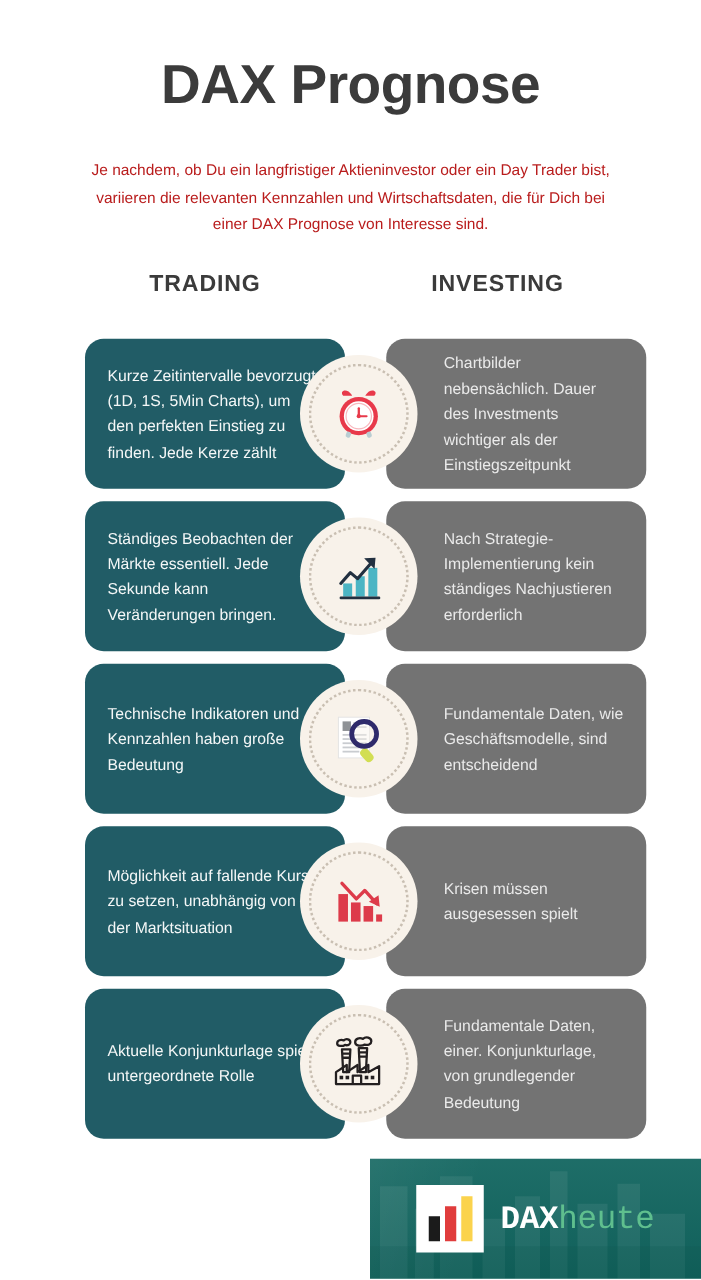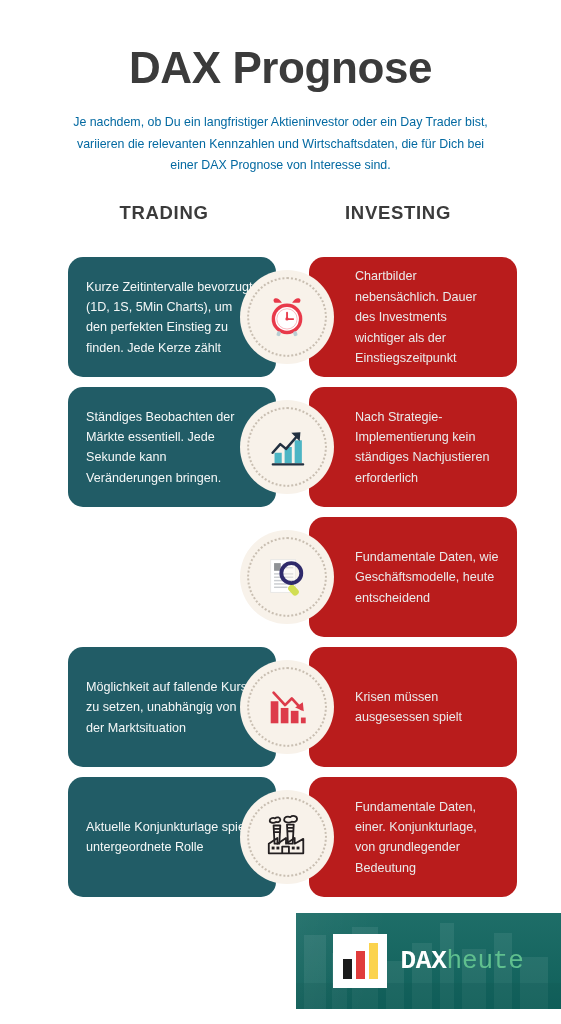--- a/index.html
+++ b/index.html
@@ -22,23 +22,23 @@
     font-size: 44px;
     font-weight: bold;
     color: #3b3b3b;
     letter-spacing: -0.4px;
     margin: 44px 0 0 0;
     line-height: 1.1;
   }
   .page-subtitle {
     text-align: center;
     font-size: 12.4px;
-    color: #0369a1;
+    color: #b91c1c;
     line-height: 1.72;
-    margin: 20px auto 0 auto;
+    margin: 34px auto 0 auto;
     width: 430px;
   }
 
   
   .col-heads {
     position: relative;
     height: 34px;
     margin-top: 26px;
   }
   .col-head {
@@ -74,21 +74,21 @@
   }
   .card.left {
     left: 56px;
     width: 208px;
     background: #215c66;
     padding: 0 22px 0 18px;
   }
   .card.right {
     left: 297px;
     width: 208px;
-    background: #b91c1c;
+    background: #737373;
     padding: 0 18px 0 46px;
   }
   .card-text {
     font-size: 12.6px;
     line-height: 1.62;
   }
   .card.left .card-text  { color: #f4f7f7; }
   .card.right .card-text { color: #eaeaea; }
 
   
@@ -227,22 +227,25 @@
           <rect x="32" y="17" width="7.5" height="24" fill="#4cb5c4"></rect>
           <rect x="8" y="41" width="34" height="2.3" rx="1.1" fill="#223040"></rect>
           <path d="M9 30 L17 21 L23 26 L36 11" fill="none" stroke="#223040" stroke-width="2.6" stroke-linejoin="round" stroke-linecap="round"></path>
           <path d="M28.5 9 L38 8.5 L37.2 18 Z" fill="#223040"></path>
         </svg>
       </span>
     </div>
   </div>
 
   <div class="row">
-    <div class="card right">
-      <div class="card-text">Fundamentale Daten, wie Geschäftsmodelle, heute entscheidend</div>
+    <div class="card left">
+      <div class="card-text">Technische Indikatoren und Kennzahlen haben große Bedeutung</div>
+    </div>
+    <div class="card right">
+      <div class="card-text">Fundamentale Daten, wie Geschäftsmodelle, sind entscheidend</div>
     </div>
     <div class="medallion">
       <span>
         <svg width="46" height="46" viewBox="0 0 48 48">
           <rect x="7" y="6" width="26" height="34" fill="#ffffff" stroke="#e3e3e3" stroke-width="0.8"></rect>
           <rect x="10.5" y="9.5" width="7" height="8" fill="#8f9296"></rect>
           <g fill="#c9ccd0">
             <rect x="19.5" y="10" width="11" height="1.5"></rect>
             <rect x="19.5" y="13.5" width="11" height="1.5"></rect>
             <rect x="10.5" y="20" width="20" height="1.5"></rect>

